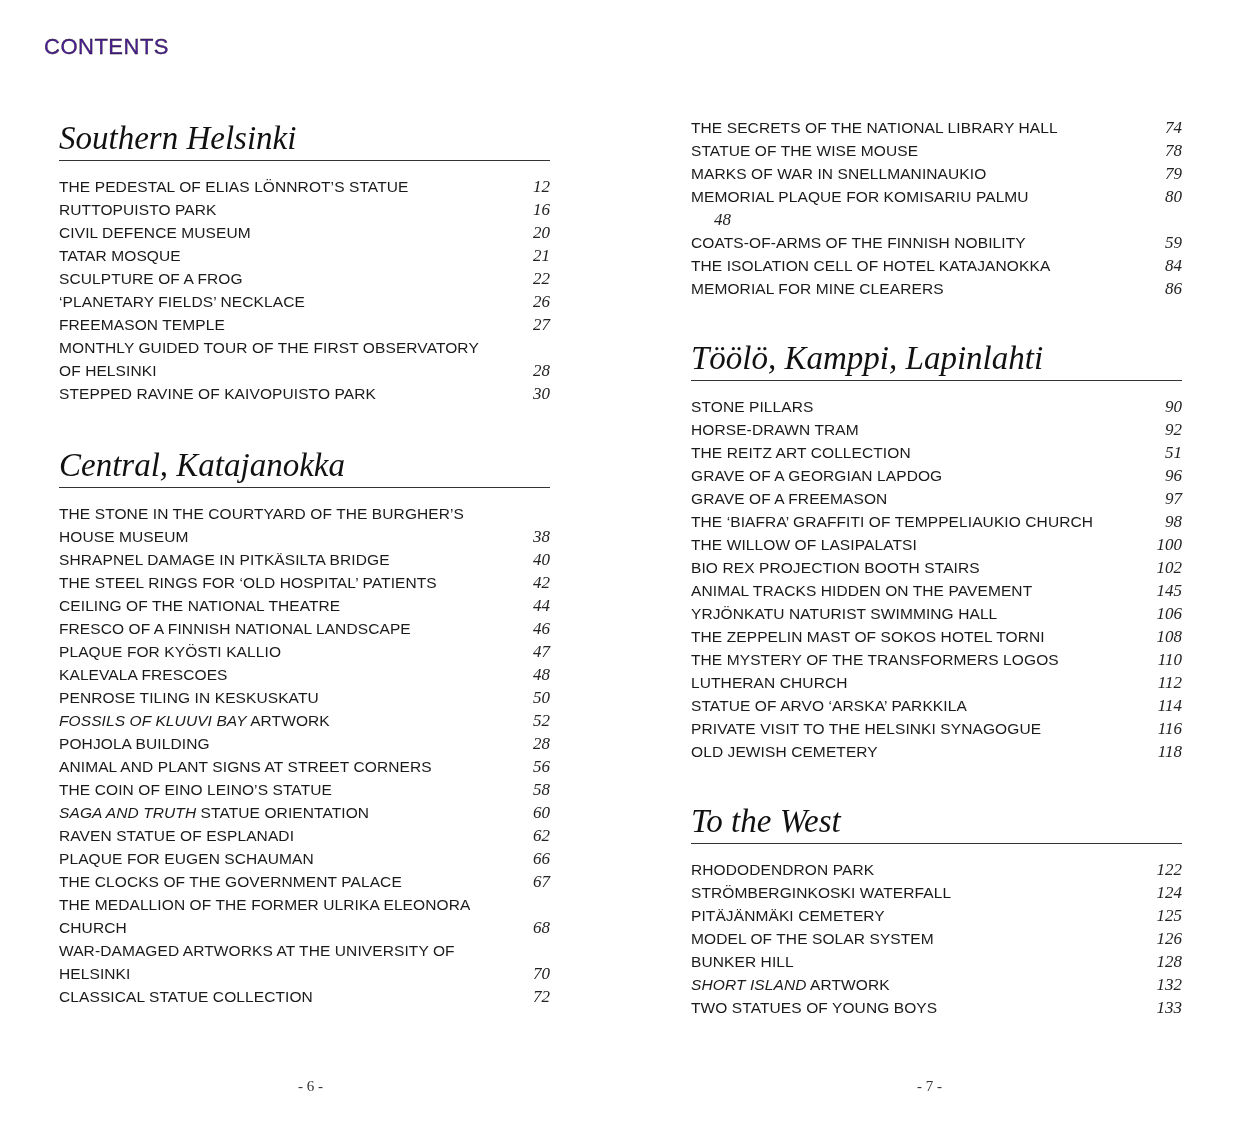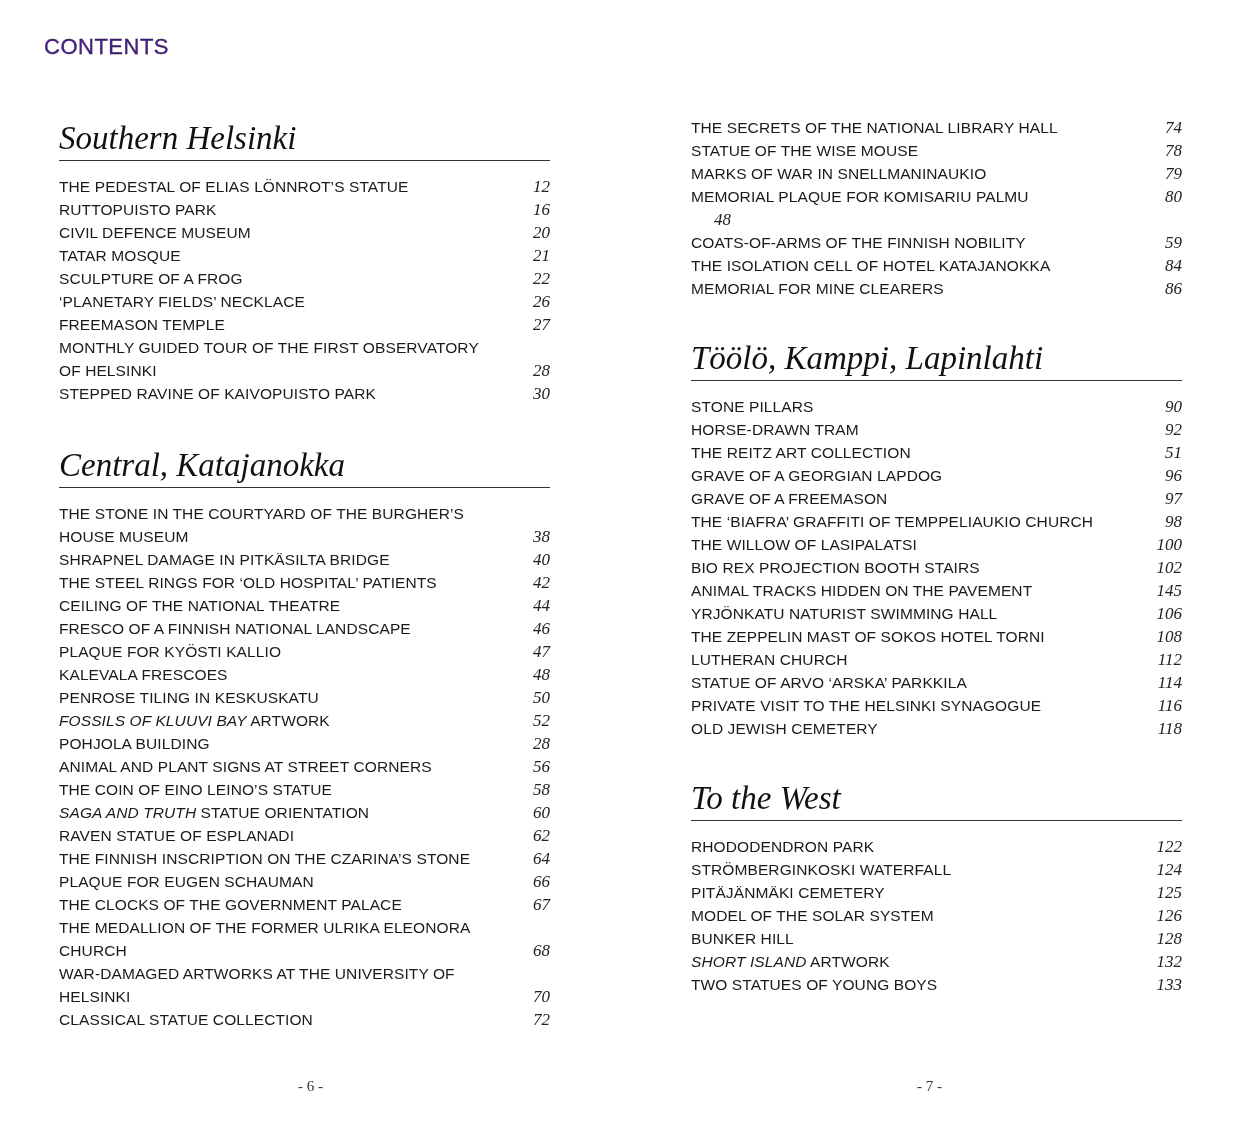--- a/index.html
+++ b/index.html
@@ -139,24 +139,20 @@
         </li>
         <li class="entry">
           <span class="entry-title"><span class="it">SAGA AND TRUTH</span><span> STATUE ORIENTATION</span></span>
           <span class="entry-page">60</span>
         </li>
         <li class="entry">
           <span class="entry-title">RAVEN STATUE OF ESPLANADI</span>
           <span class="entry-page">62</span>
         </li>
         <li class="entry">
-          <span class="entry-title">THE FINNISH INSCRIPTION ON THE CZARINA’S STONE</span>
-          <span class="entry-page">64</span>
-        </li>
-        <li class="entry">
           <span class="entry-title">PLAQUE FOR EUGEN SCHAUMAN</span>
           <span class="entry-page">66</span>
         </li>
         <li class="entry">
           <span class="entry-title">THE CLOCKS OF THE GOVERNMENT PALACE</span>
           <span class="entry-page">67</span>
         </li>
         <li class="entry">
           <span class="entry-title">THE MEDALLION OF THE FORMER ULRIKA ELEONORA CHURCH</span>
           <span class="entry-page">68</span>
@@ -251,20 +247,24 @@
         </li>
         <li class="entry">
           <span class="entry-title">YRJÖNKATU NATURIST SWIMMING HALL</span>
           <span class="entry-page">106</span>
         </li>
         <li class="entry">
           <span class="entry-title">THE ZEPPELIN MAST OF SOKOS HOTEL TORNI</span>
           <span class="entry-page">108</span>
         </li>
         <li class="entry">
+          <span class="entry-title">THE MYSTERY OF THE TRANSFORMERS LOGOS</span>
+          <span class="entry-page">110</span>
+        </li>
+        <li class="entry">
           <span class="entry-title">LUTHERAN CHURCH</span>
           <span class="entry-page">112</span>
         </li>
         <li class="entry">
           <span class="entry-title">STATUE OF ARVO ‘ARSKA’ PARKKILA</span>
           <span class="entry-page">114</span>
         </li>
         <li class="entry">
           <span class="entry-title">PRIVATE VISIT TO THE HELSINKI SYNAGOGUE</span>
           <span class="entry-page">116</span>

